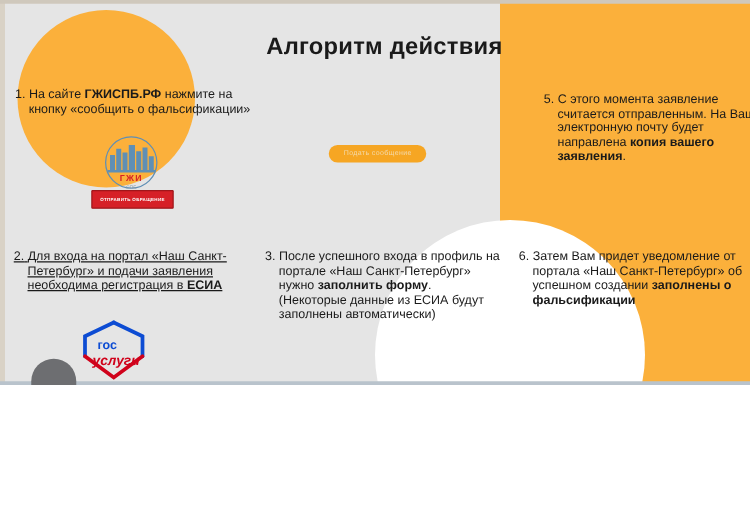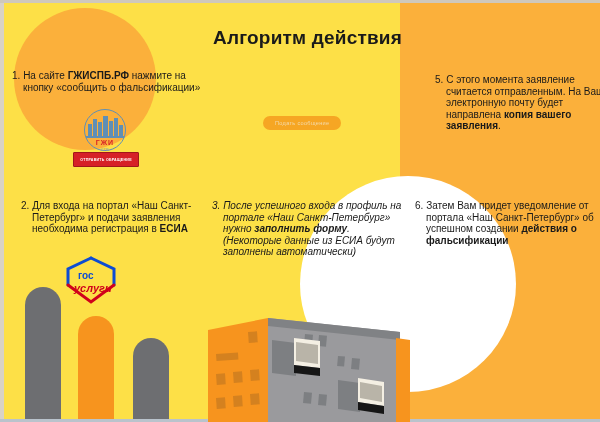--- a/index.html
+++ b/index.html
@@ -2,23 +2,23 @@
 <html><head>
 <meta charset="utf-8">
 <style>
   html,body{margin:0;padding:0;}
   body{
     font-family:"Liberation Sans", sans-serif;
     background:#ffffff;
   }
   #stage{
     position:relative;
-    width:600px;height:422px;
+    width:600px;height:308px;
     overflow:hidden;
-    background:#fde047;
+    background:#e5e5e5;
   }
   
   .orange-panel{
     position:absolute;
     left:400px;top:0;width:200px;height:422px;
     background:#FBB03B;
   }
   .left-edge{
     position:absolute;left:0;top:0;width:4px;height:422px;
     background:#d9d2c6;
@@ -55,22 +55,22 @@
   .step{
     position:absolute;
     font-size:10px;
     line-height:11.6px;
     color:#1a1a1a;
   }
   .step .num{ font-weight:normal; }
   .step .body{ display:inline; }
   .step b{font-weight:bold;}
   .s1{left:12px;top:70px;width:190px;}
-  .s2{left:21px;top:200px;width:190px;}
-  .s3{left:212px;top:200px;width:190px;font-style:italic;}
+  .s2{left:11px;top:200px;width:190px;text-decoration:underline;}
+  .s3{left:212px;top:200px;width:190px;}
   .s4{left:212px;top:70px;width:185px;}
   .s5{left:435px;top:74px;width:178px;}
   .s6{left:415px;top:200px;width:180px;}
   .s7{left:415px;top:325px;width:180px;}
   
   .step .txt{
     display:block;
     padding-left:11px;
     text-indent:-11px;
   }
@@ -207,17 +207,17 @@
 
   <button class="submit-btn">Подать сообщение</button>
 
   <div class="step s5">
     <span class="txt"><span class="num">5.</span>
       <span class="body">С этого момента заявление считается отправленным. На Вашу электронную почту будет направлена <b>копия вашего заявления</b>.</span></span>
   </div>
 
   <div class="step s6">
     <span class="txt"><span class="num">6.</span>
-      <span class="body">Затем Вам придет уведомление от портала «Наш Санкт-Петербург» об успешном создании <b>действия о фальсификации</b></span></span>
+      <span class="body">Затем Вам придет уведомление от портала «Наш Санкт-Петербург» об успешном создании <b>заполнены о фальсификации</b></span></span>
   </div>
 
 
 </div>
 
 </body></html>

